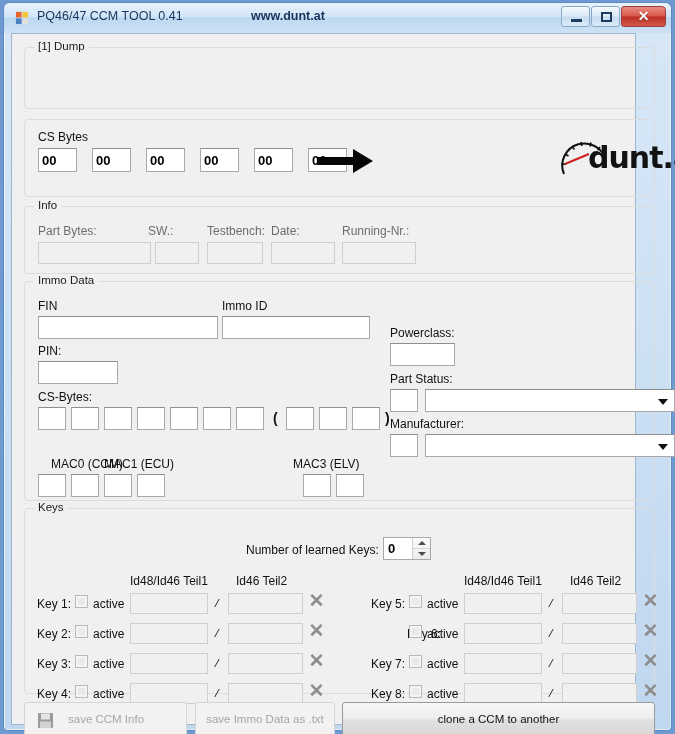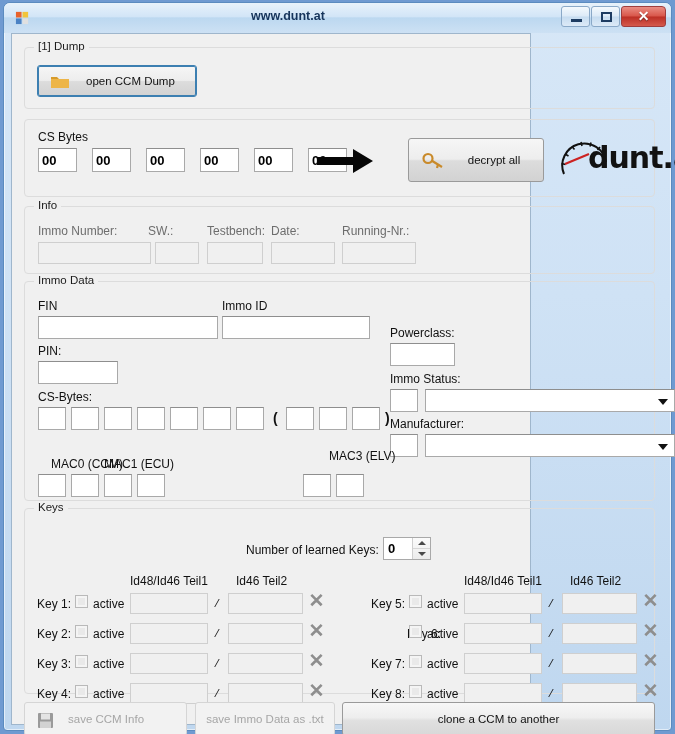--- a/index.html
+++ b/index.html
@@ -36,21 +36,21 @@
     width:45px;border:1px solid #9e3d3d;border-radius:3px 4px 3px 3px;
     background:linear-gradient(180deg,#ea8d83 0%,#d8564a 48%,#bc2f25 52%,#d4594c 100%);
   }
   .g-min{position:absolute;left:9px;top:12px;width:11px;height:3px;background:#1d3c62;}
   .g-max{position:absolute;left:9px;top:5px;width:11px;height:10px;border:2px solid #1d3c62;box-sizing:border-box;}
   .g-close{position:absolute;left:0;top:0;width:100%;height:100%;color:#fff;font:bold 14px "Liberation Serif",serif;
            display:flex;align-items:center;justify-content:center;text-shadow:0 1px 1px rgba(0,0,0,.45);}
 
   
   .client{
-    position:absolute;left:7px;top:30px;width:520px;height:692px;
+    position:absolute;left:7px;top:30px;width:625px;height:692px;
     background:#f0f0f0;border:1px solid #9fb6cc;box-sizing:border-box;
   }
 
   
   .gb{position:absolute;border:1px solid #dcdcdc;border-radius:4px;box-sizing:border-box;}
   .gb>.cap{
     position:absolute;top:-8px;left:9px;background:#f0f0f0;padding:0 4px;
     font-size:11.5px;color:#1b1b1b;white-space:nowrap;
   }
 
@@ -133,46 +133,40 @@
 
 <div class="window">
 
   <div class="titlebar">
     <svg class="app-icon" viewBox="0 0 16 16">
       <rect x="1" y="2" width="6" height="6" fill="#e8622c"></rect>
       <rect x="8" y="2" width="6" height="6" fill="#f2c43a"></rect>
       <rect x="1" y="9" width="6" height="6" fill="#4a82c4"></rect>
       <rect x="8" y="9" width="6" height="6" fill="#e0e0e0"></rect>
     </svg>
+    <div class="ttl ttl-main">PQ46/47 CCM TOOL 0.41</div>
     <div class="ttl ttl-url">www.dunt.at</div>
 
     <div class="wbtns">
       <div class="wbtn">
           <i class="g-min"></i>
         </div>
       <div class="wbtn">
           <i class="g-max"></i>
         </div>
       <div class="wbtn close">
         <span class="g-close">✕</span>
       </div>
     </div>
   </div>
 
   <div class="client">
 
     <div class="gb" style="left:12px;top:13px;width:631px;height:62px;">
       <span class="cap">[1] Dump</span>
-      <div class="btn focus" style="left:12px;top:17px;width:160px;height:32px;justify-content:flex-start;">
-        <svg class="folder" style="left:12px;top:8px;width:20px;height:16px;" viewBox="0 0 20 16">
-          <path d="M1 3 H7 L9 5 H19 V14 H1 Z" fill="#d79b2b"></path>
-          <path d="M1 5 H19 V14 H1 Z" fill="#edb548"></path>
-        </svg>
-        <span style="margin-left:48px;">open CCM Dump</span>
-      </div>
     </div>
 
     <div class="gb" style="left:12px;top:85px;width:631px;height:78px;">
 
       <span class="lbl" style="left:13px;top:10px;">CS Bytes</span>
 
       <div class="tb bold" style="left:13px;top:28px;width:39px;height:24px;">
           <span>00</span>
         </div>
       <div class="tb bold" style="left:67px;top:28px;width:39px;height:24px;">
@@ -188,43 +182,35 @@
           <span>00</span>
         </div>
       <div class="tb bold" style="left:283px;top:28px;width:39px;height:24px;">
           <span>00</span>
         </div>
 
       <svg class="arrow-big" style="left:290px;top:27px;width:60px;height:28px;" viewBox="0 0 60 28">
         <path d="M2 10 H38 V2 L58 14 L38 26 V18 H2 Z" fill="#060606"></path>
       </svg>
 
-      <div class="btn" style="left:383px;top:18px;width:136px;height:44px;">
-        <svg class="key-ico" style="left:13px;top:13px;width:22px;height:18px;" viewBox="0 0 22 18">
-          <circle cx="6" cy="6.5" r="4.5" fill="none" stroke="#c98a2a" stroke-width="2.2"></circle>
-          <path d="M9.5 8.5 L20 15" stroke="#c98a2a" stroke-width="2.2" fill="none"></path>
-          <path d="M16 12.5 L15 16" stroke="#c98a2a" stroke-width="2.2" fill="none"></path>
-        </svg>
-        <span style="margin-left:36px;">decrypt all</span>
-      </div>
 
       <div class="logo" style="left:531px;top:12px;width:120px;height:52px;">
         <svg style="position:absolute;left:0;top:0;width:56px;height:46px;" viewBox="0 0 56 46">
           <path d="M8 42 A22 22 0 1 1 50 30" fill="none" stroke="#111" stroke-width="2"></path>
           <path d="M5.5 31.5 L9.5 32.5 M9 22 L12.5 24 M16 14.5 L18.5 17.5 M25 10 L26 14 M35 10.5 L34 14.5 M44 15 L41.5 18" stroke="#111" stroke-width="1.6"></path>
           <path d="M9 32 L33 22" stroke="#cc2222" stroke-width="2.2"></path>
         </svg>
         <span class="txt">dunt.at</span>
       </div>
     </div>
 
     <div class="gb" style="left:12px;top:172px;width:631px;height:68px;">
       <span class="cap">Info</span>
 
-      <span class="lbl dim" style="left:13px;top:17px;">Immo Number:</span>
+      <span class="lbl dim" style="left:13px;top:17px;">Part Bytes:</span>
       <span class="lbl dim" style="left:123px;top:17px;">SW.:</span>
       <span class="lbl dim" style="left:182px;top:17px;">Testbench:</span>
       <span class="lbl dim" style="left:246px;top:17px;">Date:</span>
       <span class="lbl dim" style="left:317px;top:17px;">Running-Nr.:</span>
 
       <div class="tb dis" style="left:13px;top:35px;width:113px;height:22px;">
           <span></span>
         </div>
       <div class="tb dis" style="left:130px;top:35px;width:44px;height:22px;">
           <span></span>
@@ -256,21 +242,21 @@
       <span class="lbl" style="left:13px;top:62px;">PIN:</span>
       <div class="tb" style="left:13px;top:79px;width:80px;height:23px;">
           <span></span>
         </div>
 
       <span class="lbl" style="left:365px;top:44px;">Powerclass:</span>
       <div class="tb" style="left:365px;top:61px;width:65px;height:23px;">
           <span></span>
         </div>
 
-      <span class="lbl" style="left:365px;top:90px;">Immo Status:</span>
+      <span class="lbl" style="left:365px;top:90px;">Part Status:</span>
       <div class="tb" style="left:365px;top:107px;width:28px;height:23px;">
           <span></span>
         </div>
       <div class="cbo" style="left:400px;top:107px;width:250px;height:23px;">
         <span class="lbl" style="left:5px;top:5px;"></span>
         <i class="arw"></i>
       </div>
 
       <span class="lbl" style="left:365px;top:135px;">Manufacturer:</span>
       <div class="tb" style="left:365px;top:152px;width:28px;height:23px;">
@@ -325,21 +311,21 @@
         </div>
 
       <span class="lbl" style="left:79px;top:175px;">MAC1 (ECU)</span>
       <div class="tb" style="left:79px;top:192px;width:28px;height:23px;">
           <span></span>
         </div>
       <div class="tb" style="left:112px;top:192px;width:28px;height:23px;">
           <span></span>
         </div>
 
-      <span class="lbl" style="left:268px;top:167px;margin-left:36px;">MAC3 (ELV)</span>
+      <span class="lbl" style="left:268px;top:175px;">MAC3 (ELV)</span>
       <div class="tb" style="left:278px;top:192px;width:28px;height:23px;">
           <span></span>
         </div>
       <div class="tb" style="left:311px;top:192px;width:28px;height:23px;">
           <span></span>
         </div>
     </div>
 
     <div class="gb" style="left:12px;top:474px;width:631px;height:186px;">
       <span class="cap">Keys</span>

